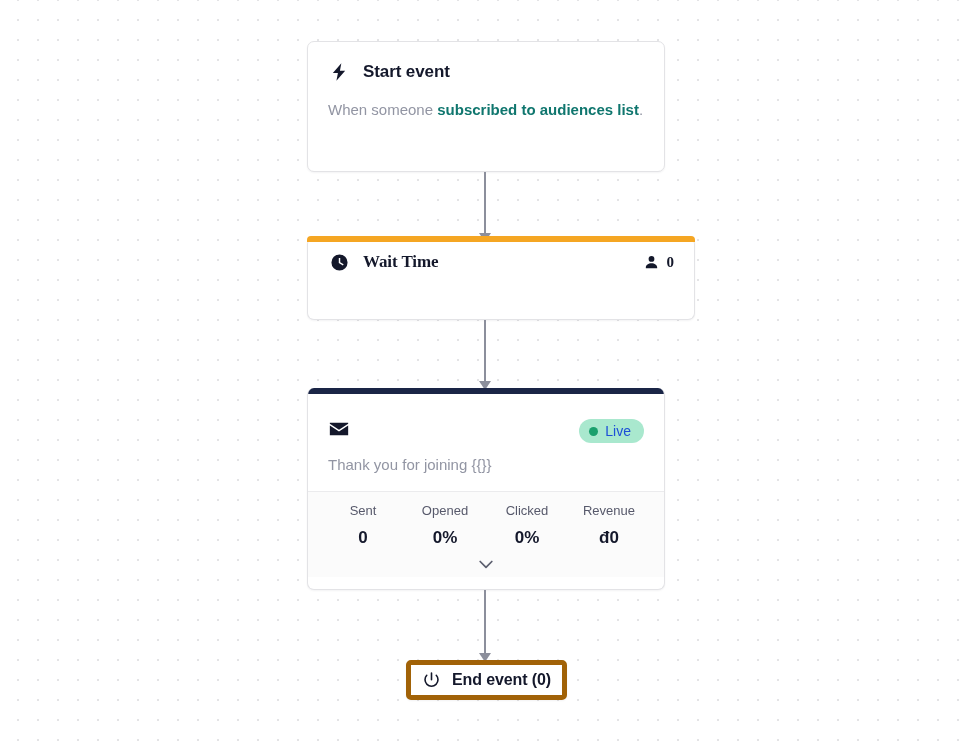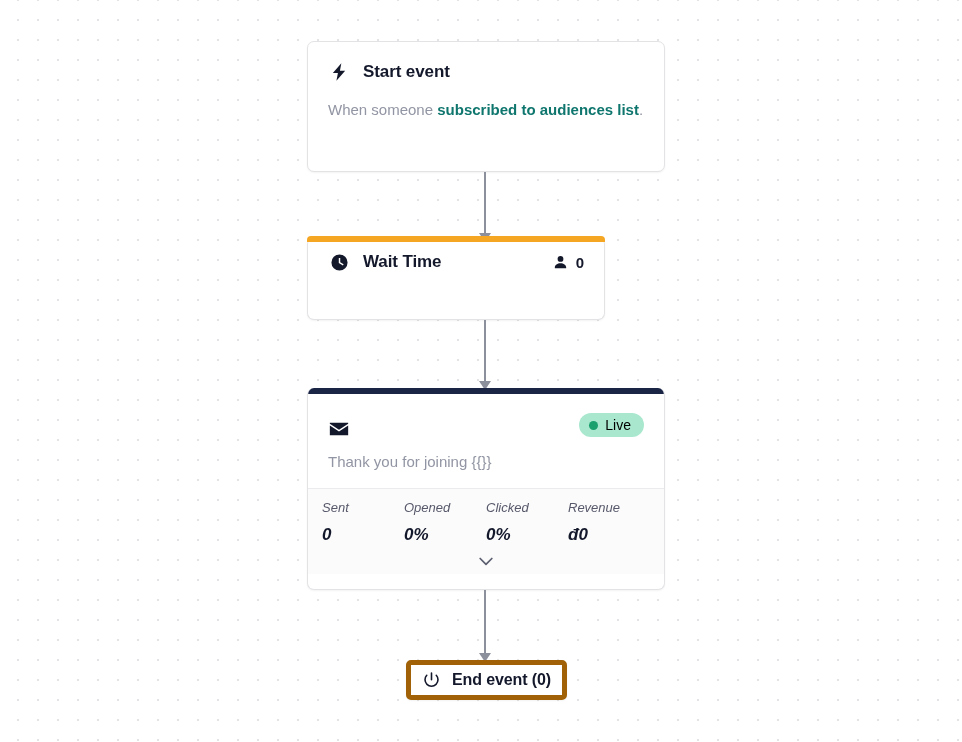--- a/index.html
+++ b/index.html
@@ -89,23 +89,24 @@
     top: 41px;
     width: 358px;
     height: 131px;
   }
   #start-event .node-body { padding-top: 13px; }
 
   
   #wait-time {
     left: 307px;
     top: 237px;
-    width: 298px;
+    width: 388px;
     height: 83px;
     border-top: none;
+    font-family: Liberation Serif, serif;
   }
   #wait-time .node-topbar { background: #f5a623; top: -1px; }
   #wait-time .node-head {
     padding-top: 13px;
     justify-content: space-between;
   }
   .head-left { display: flex; align-items: center; gap: 13px; }
   .audience-count {
     display: flex;
     align-items: center;
@@ -134,47 +135,47 @@
   }
   #email-node .head-left { align-items: flex-start; }
   #email-node .node-icon { margin-top: 11px; }
   #email-node .node-title { max-width: 180px; }
 
   .status-badge {
     display: inline-flex;
     align-items: center;
     gap: 7px;
     background: #a9e8ce;
-    color: #000000;
+    color: #1d4ed8;
     border-radius: 999px;
     padding: 4px 13px 4px 10px;
     font-size: 14px;
     font-weight: 400;
-    margin-top: 6px;
+    margin-top: 12px;
   }
   .status-dot {
     width: 9px;
     height: 9px;
     border-radius: 50%;
     background: #1aa06d;
     flex: 0 0 auto;
   }
 
   #email-node .node-body { padding: 9px 20px 14px 20px; }
 
   
   .stats {
     display: flex;
     border-top: 1px solid #ebebed;
     background: #fbfbfb;
     padding: 9px 14px 0 14px;
   }
   .stat {
     flex: 1 1 0;
-    font-style: italic;
+    text-align: center;
   }
   .stat-label {
     font-size: 13px;
     color: #57596b;
     font-weight: 400;
     line-height: 1.6;
   }
   .stat-value {
     font-size: 17px;
     font-weight: 700;

